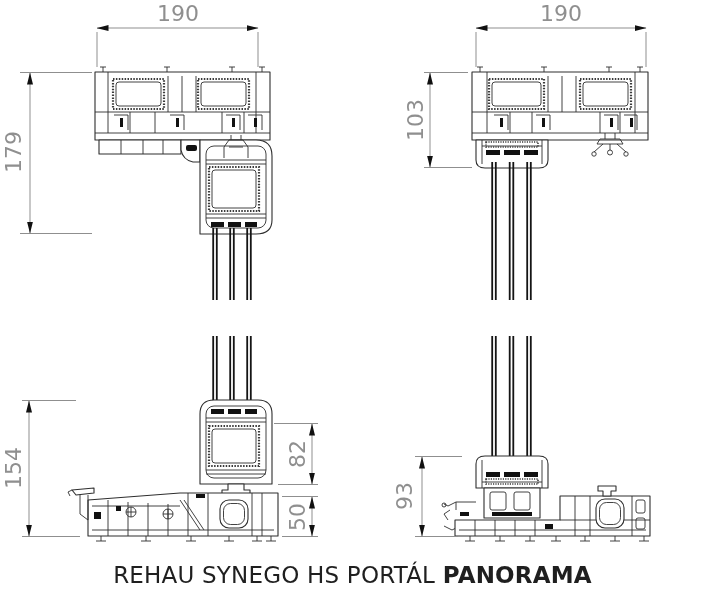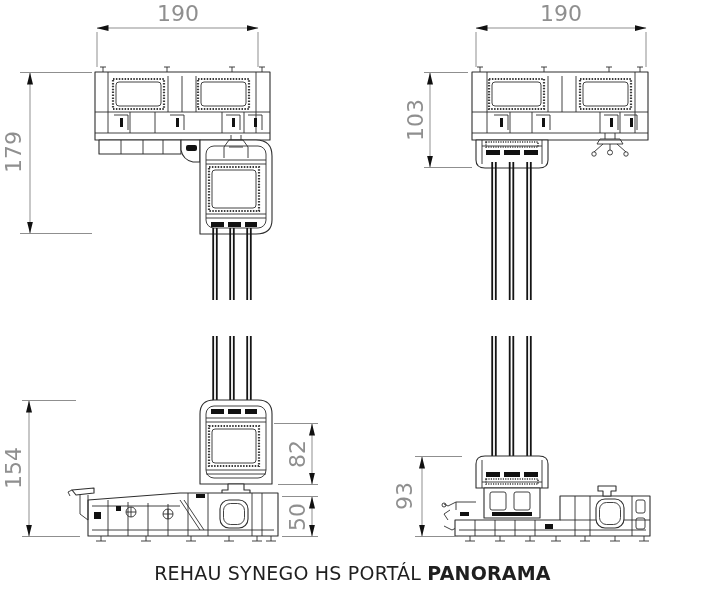--- a/index.html
+++ b/index.html
@@ -11,21 +11,21 @@
   .t  {fill:none;stroke:#2e2e2e;stroke-width:0.9;stroke-linejoin:round;}
   .st {fill:none;stroke:#3a3a3a;stroke-width:2.2;stroke-dasharray:1.5 1.4;}
   .st2{fill:none;stroke:#3a3a3a;stroke-width:1.6;stroke-dasharray:1.2 1.2;}
   .blk{fill:#111111;stroke:none;}
   .gl {fill:none;stroke:#141414;stroke-width:1.8;}
   .dim{stroke:#8f8f8f;stroke-width:1;fill:none;}
   .dimtxt{font-family:"DejaVu Sans",sans-serif;font-size:22px;fill:#8f8f8f;
           text-anchor:middle;font-weight:400;}
   
   #caption{position:absolute;left:0;top:562px;width:705px;text-align:center;
-           font-size:19px;color:#1f1f1f;letter-spacing:0.2px;}
+           font-size:23px;color:#1f1f1f;letter-spacing:0.2px;}
   #caption .bold{font-weight:700;margin-left:0.33em;}
 </style>
 </head>
 <body>
 
 <div id="stage">
 
 <svg width="705" height="598" viewBox="0 0 705 598">
   <defs>
     <marker id="arrow" viewBox="0 0 12 7" refX="11.5" refY="3.5" markerWidth="12" markerHeight="7" orient="auto-start-reverse">

